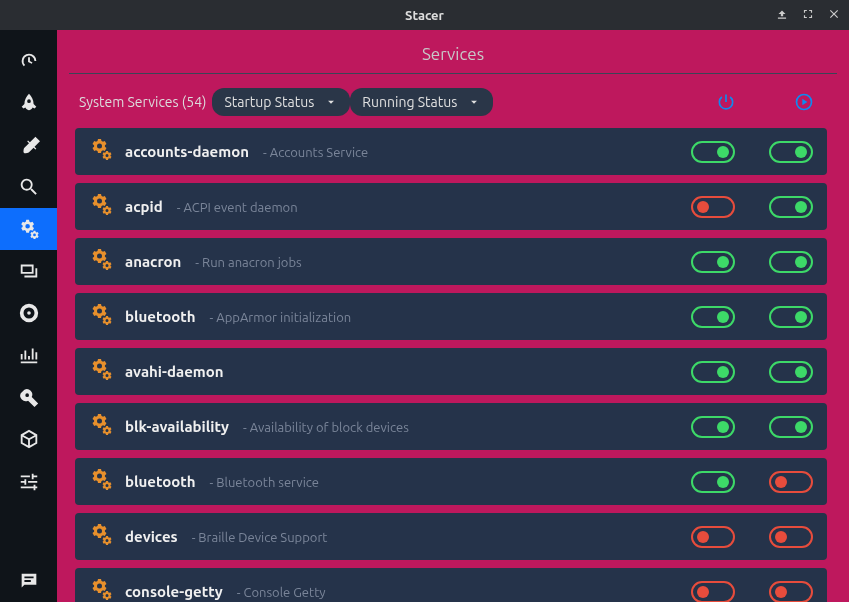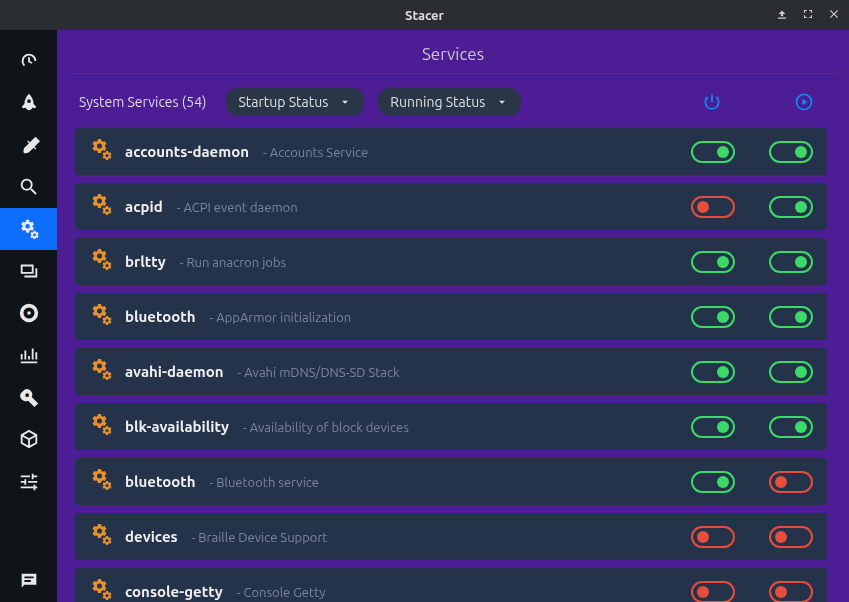--- a/index.html
+++ b/index.html
@@ -38,34 +38,34 @@
     .sidebar-item {
       width: 57px; height: 42px;
       display: flex; align-items: center; justify-content: center;
       cursor: pointer;
     }
     .sidebar-item.active { background: #0d6efd; }
     .sidebar-item svg { width: 22px; height: 22px; fill: #e8e8e8; }
     .sidebar-spacer { flex: 1; }
     .main {
       flex: 1;
-      background: #4c1d95;
+      background: #be185d;
       display: flex; flex-direction: column;
       padding: 0 18px;
     }
     .page-title {
       text-align: center;
       font-size: 17px;
       color: #c8c8c8;
       padding: 14px 0 10px;
       border-bottom: 1px solid #3a4556;
       margin: 0 -6px 14px;
     }
     .filters {
-      display: flex; align-items: center; gap: 14px;
+      display: flex; align-items: center; 
       padding: 0 4px 12px;
     }
     .filters .count { font-size: 14px; color: #ddd; margin-right: 6px; }
     .dropdown {
       background: #2a3648;
       border-radius: 12px;
       padding: 6px 12px;
       font-size: 14px;
       color: #e0e0e0;
       display: flex; align-items: center; gap: 10px;
@@ -260,21 +260,21 @@
             <div class="knob"></div>
           </div>
           <div class="toggle on">
             <div class="knob"></div>
           </div>
         </div>
         <div class="service-row">
           <span class="service-icon"><svg viewBox="0 0 24 24">
               <path fill="#e8902c" d="M9 1l-.5 2a6 6 0 00-1.4.8L5.2 3 3.5 5.9l1.6 1.3a6 6 0 000 1.6L3.5 10l1.7 3 1.9-.8a6 6 0 001.4.8L9 15h3l.5-2a6 6 0 001.4-.8l1.9.8 1.7-3-1.6-1.2a6 6 0 000-1.6l1.6-1.3-1.7-2.9-1.9.8a6 6 0 00-1.4-.8L12 1H9zm1.5 4.5a2.5 2.5 0 110 5 2.5 2.5 0 010-5zM17 13l-.3 1.3a4 4 0 00-.9.5l-1.2-.5-1.1 1.9 1 .8a4 4 0 000 1l-1 .8 1.1 1.9 1.2-.5a4 4 0 00.9.5L17 22h2l.3-1.3a4 4 0 00.9-.5l1.2.5 1.1-1.9-1-.8a4 4 0 000-1l1-.8-1.1-1.9-1.2.5a4 4 0 00-.9-.5L19 13h-2zm1 3a1.5 1.5 0 110 3 1.5 1.5 0 010-3z"></path>
             </svg></span>
-          <span class="service-name">brltty</span>
+          <span class="service-name">anacron</span>
           <span class="service-desc">- Run anacron jobs</span>
           <span class="row-spacer"></span>
           <div class="toggle on">
             <div class="knob"></div>
           </div>
           <div class="toggle on">
             <div class="knob"></div>
           </div>
         </div>
         <div class="service-row">
@@ -289,21 +289,20 @@
           </div>
           <div class="toggle on">
             <div class="knob"></div>
           </div>
         </div>
         <div class="service-row">
           <span class="service-icon"><svg viewBox="0 0 24 24">
               <path fill="#e8902c" d="M9 1l-.5 2a6 6 0 00-1.4.8L5.2 3 3.5 5.9l1.6 1.3a6 6 0 000 1.6L3.5 10l1.7 3 1.9-.8a6 6 0 001.4.8L9 15h3l.5-2a6 6 0 001.4-.8l1.9.8 1.7-3-1.6-1.2a6 6 0 000-1.6l1.6-1.3-1.7-2.9-1.9.8a6 6 0 00-1.4-.8L12 1H9zm1.5 4.5a2.5 2.5 0 110 5 2.5 2.5 0 010-5zM17 13l-.3 1.3a4 4 0 00-.9.5l-1.2-.5-1.1 1.9 1 .8a4 4 0 000 1l-1 .8 1.1 1.9 1.2-.5a4 4 0 00.9.5L17 22h2l.3-1.3a4 4 0 00.9-.5l1.2.5 1.1-1.9-1-.8a4 4 0 000-1l1-.8-1.1-1.9-1.2.5a4 4 0 00-.9-.5L19 13h-2zm1 3a1.5 1.5 0 110 3 1.5 1.5 0 010-3z"></path>
             </svg></span>
           <span class="service-name">avahi-daemon</span>
-          <span class="service-desc">- Avahi mDNS/DNS-SD Stack</span>
           <span class="row-spacer"></span>
           <div class="toggle on">
             <div class="knob"></div>
           </div>
           <div class="toggle on">
             <div class="knob"></div>
           </div>
         </div>
         <div class="service-row">
           <span class="service-icon"><svg viewBox="0 0 24 24">

